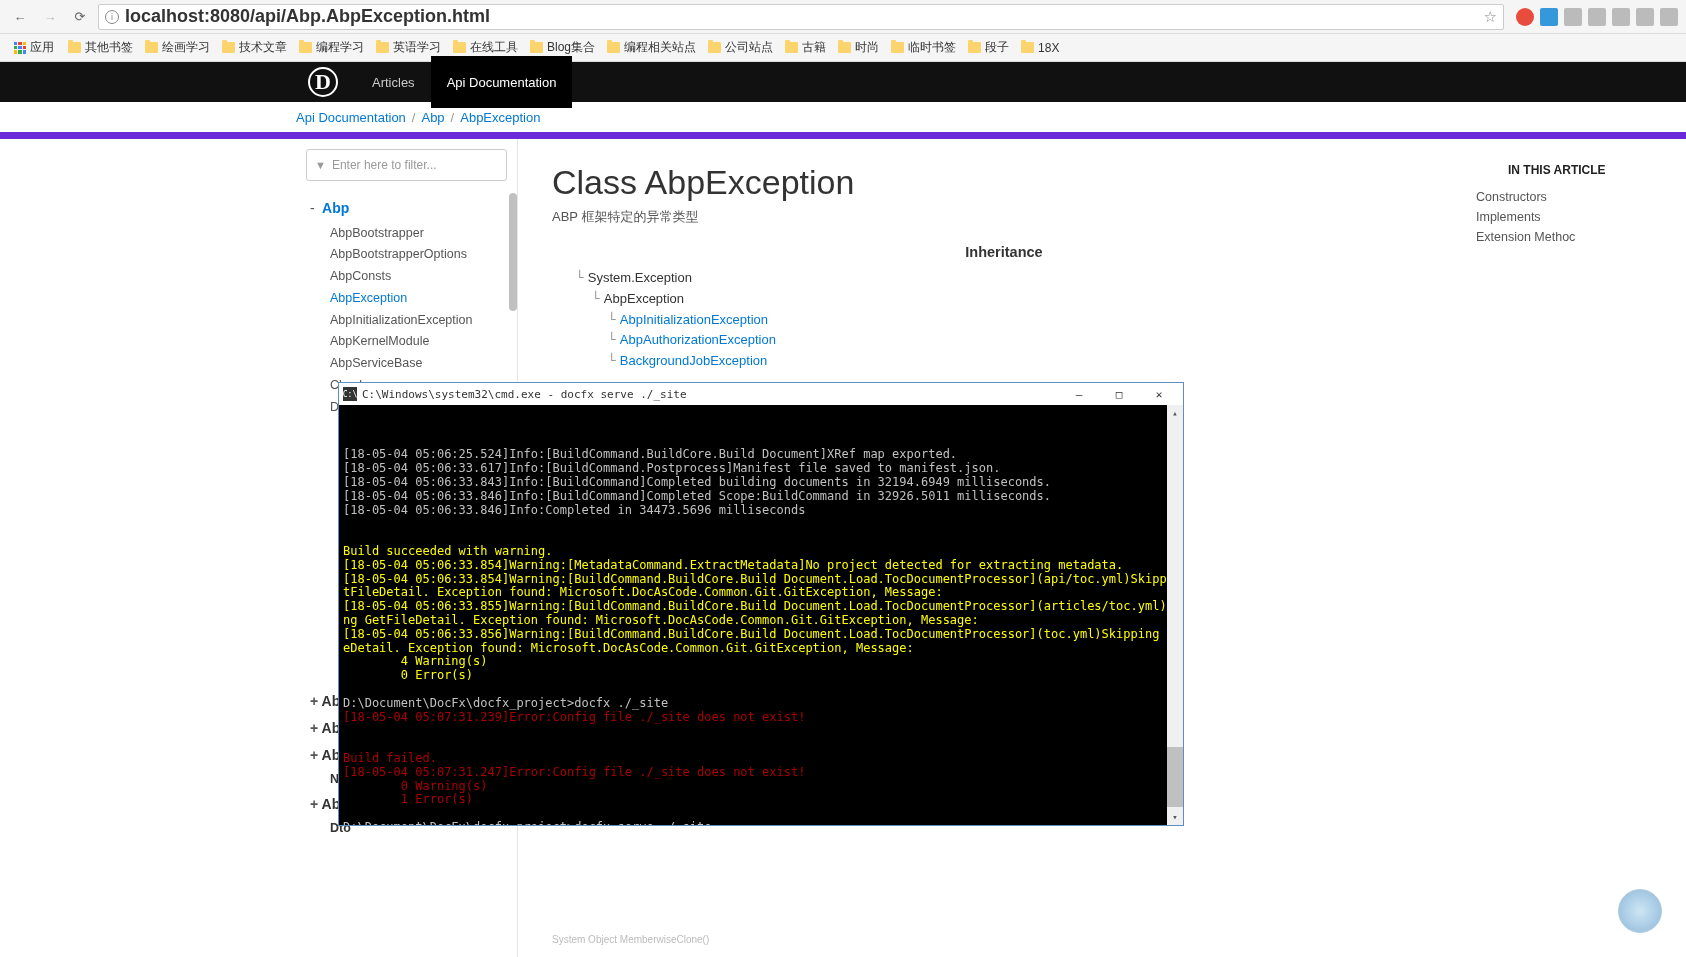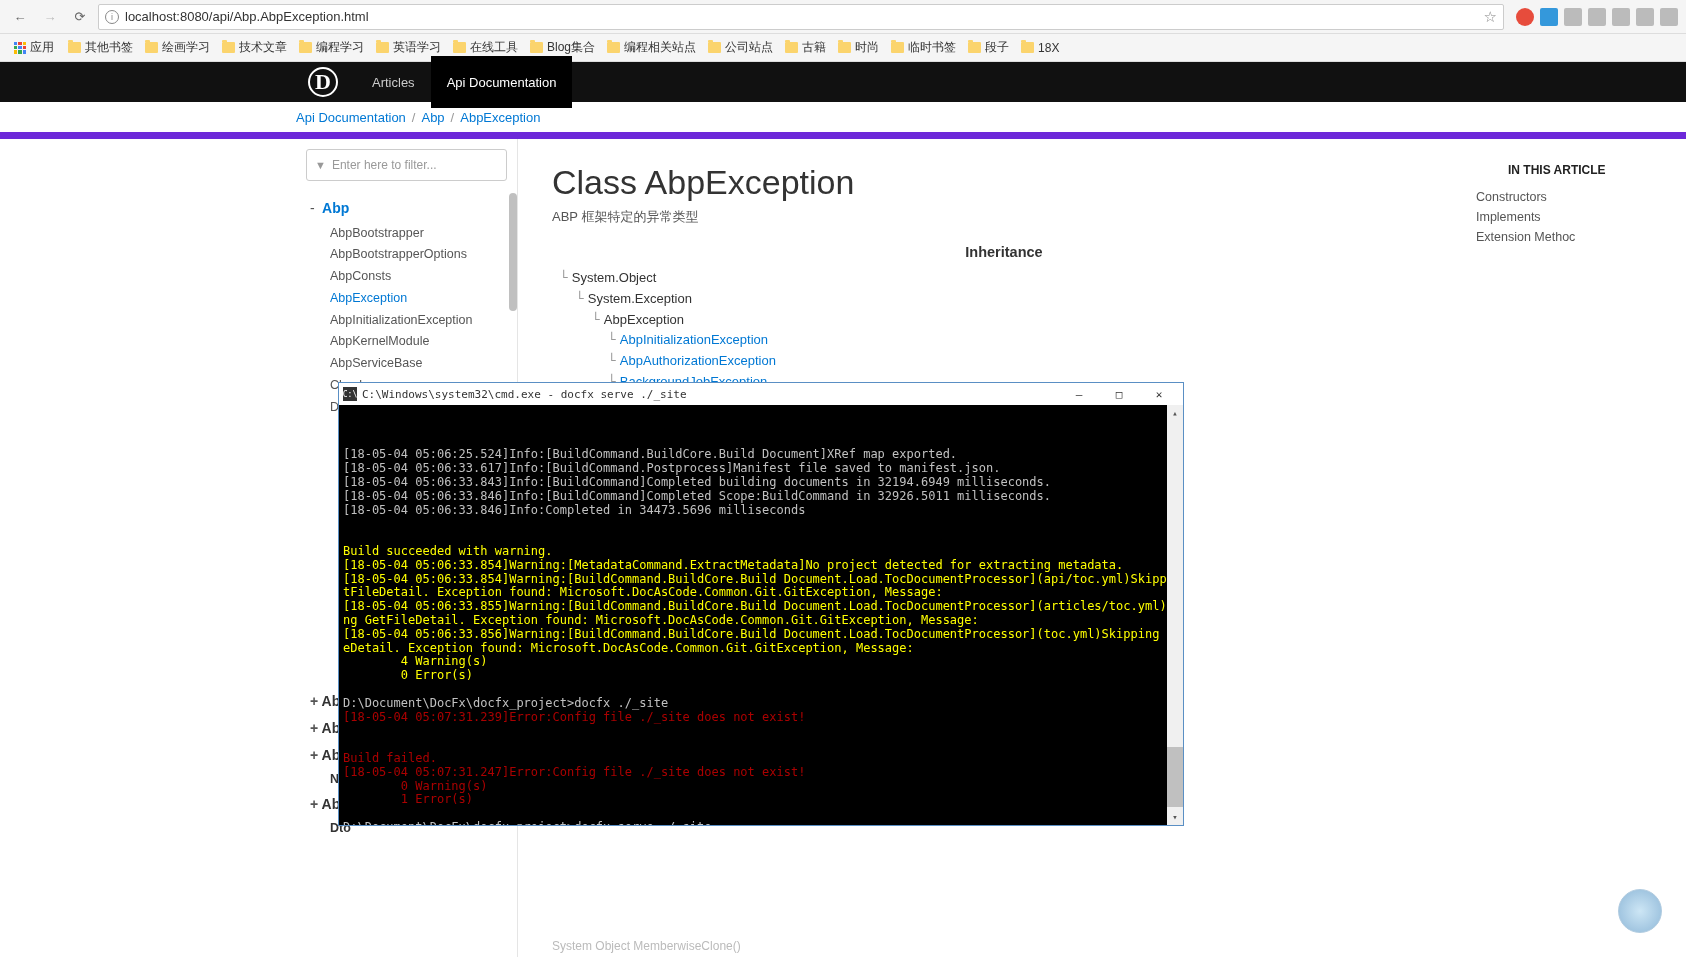--- a/index.html
+++ b/index.html
@@ -4,21 +4,21 @@
 <style>
 * { box-sizing: border-box; margin: 0; padding: 0; }
 body { font-family: "Segoe UI", Arial, sans-serif; font-size: 13px; background: #fff; color: #333; overflow: hidden; width: 1686px; height: 957px; position: relative; }
 
 
 .browser-toolbar { height: 34px; background: #f5f5f5; border-bottom: 1px solid #ddd; display: flex; align-items: center; padding: 0 8px; gap: 6px; }
 .nav-btn { width: 24px; height: 24px; display: flex; align-items: center; justify-content: center; color: #666; cursor: pointer; }
 .nav-btn.disabled { color: #bbb; }
 .url-bar { flex: 1; height: 26px; background: #fff; border: 1px solid #ccc; border-radius: 2px; display: flex; align-items: center; padding: 0 6px; gap: 6px; }
 .url-icon { width: 14px; height: 14px; border-radius: 50%; border: 1px solid #888; display: flex; align-items: center; justify-content: center; font-size: 9px; color: #888; }
-.url-text { flex: 1; font-size: 13px; color: #333; }
+.url-text { flex: 1; font-size: 18px; color: #333; font-weight: bold; }
 .star { color: #888; font-size: 15px; }
 .ext-icons { display: flex; gap: 6px; padding-left: 6px; }
 .ext-icon { width: 18px; height: 18px; background: #ddd; border-radius: 2px; }
 .ext-icon.red { background: #e74c3c; border-radius: 50%; }
 .ext-icon.blue { background: #3498db; }
 .ext-icon.gray { background: #bbb; }
 
 
 .bookmarks-bar { height: 28px; background: #f5f5f5; border-bottom: 1px solid #ddd; display: flex; align-items: center; padding: 0 8px; gap: 2px; }
 .apps-btn { display: flex; align-items: center; gap: 4px; padding: 3px 6px; font-size: 12px; color: #333; cursor: pointer; }
@@ -241,28 +241,27 @@
         </div>
     </div>
     <div class="sidebar-scroll"></div>
   </div>
 
   <div class="content">
     <h1 class="page-title">Class AbpException</h1>
     <div class="subtitle">ABP 框架特定的异常类型</div>
     <div class="section-label">Inheritance</div>
     <div class="inh-tree" id="inh-tree">
-        <div class="lv1"><span class="angle">└</span>System.Object</div>
         <div class="lv2"><span class="angle">└</span>System.Exception</div>
         <div class="lv3"><span class="angle">└</span>AbpException</div>
         <div class="lv4"><span class="angle">└</span><a href="#">AbpInitializationException</a></div>
         <div class="lv4"><span class="angle">└</span><a href="#">AbpAuthorizationException</a></div>
         <div class="lv4"><span class="angle">└</span><a href="#">BackgroundJobException</a></div>
       </div>
-    <div style="position:absolute;bottom:4px;left:34px;color:#bbb;font-size:12px;">System Object MemberwiseClone()</div>
+    <div style="position:absolute;bottom:12px;left:34px;color:#bbb;font-size:10px;">System Object MemberwiseClone()</div>
   </div>
 
   <div class="right-rail">
     <div class="rail-title">IN THIS ARTICLE</div>
     <div id="rail-items">
         <div class="rail-item">Constructors</div>
         <div class="rail-item">Implements</div>
         <div class="rail-item">Extension Methoc</div>
       </div>
   </div>

